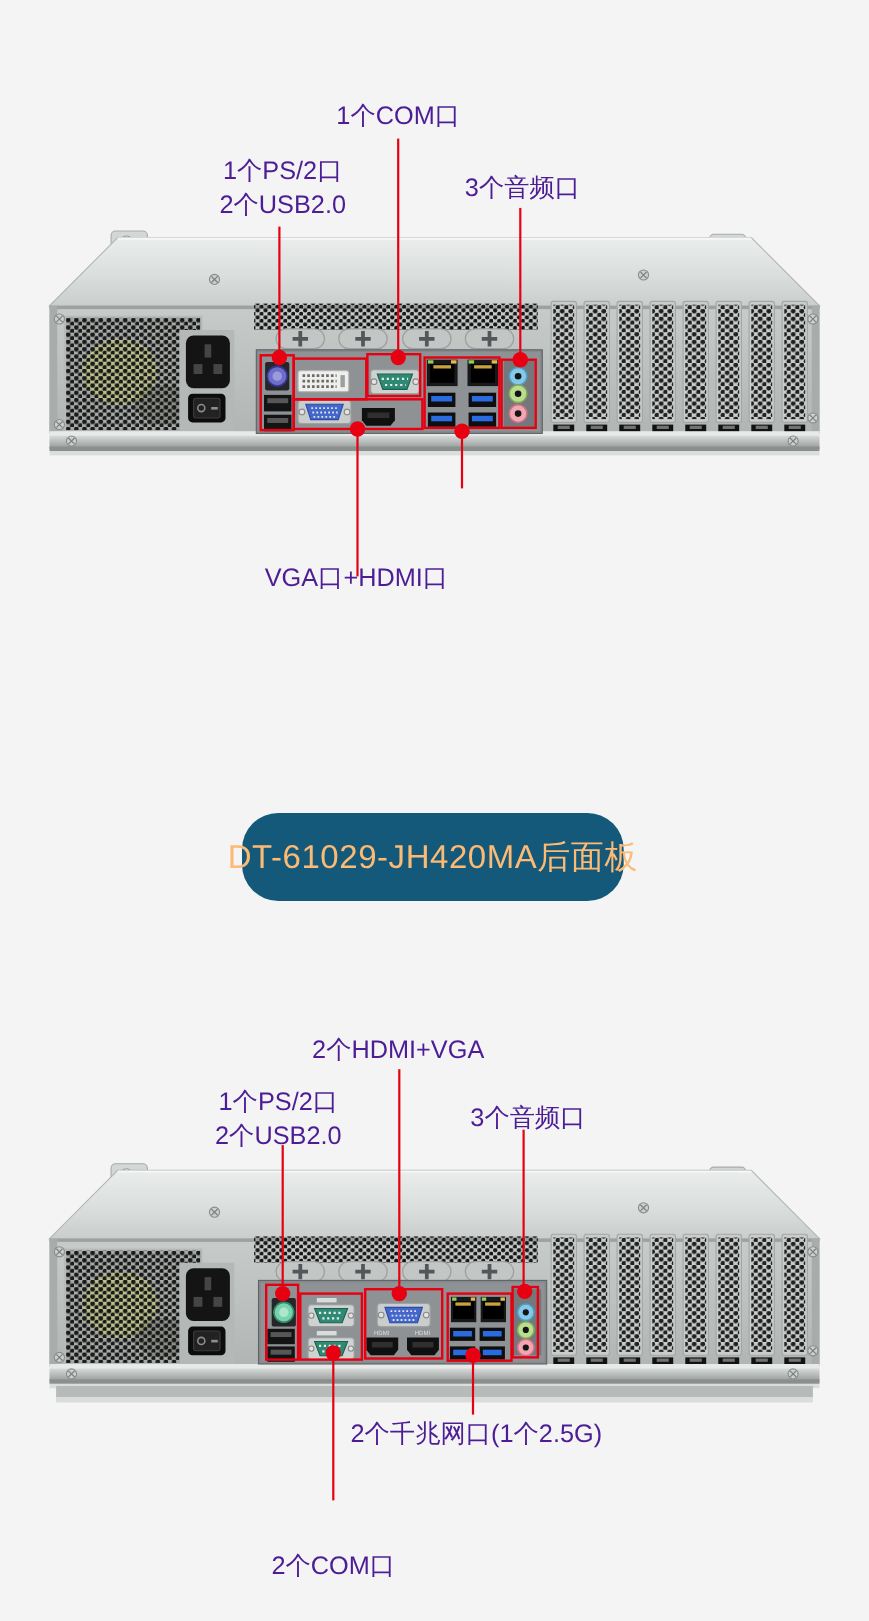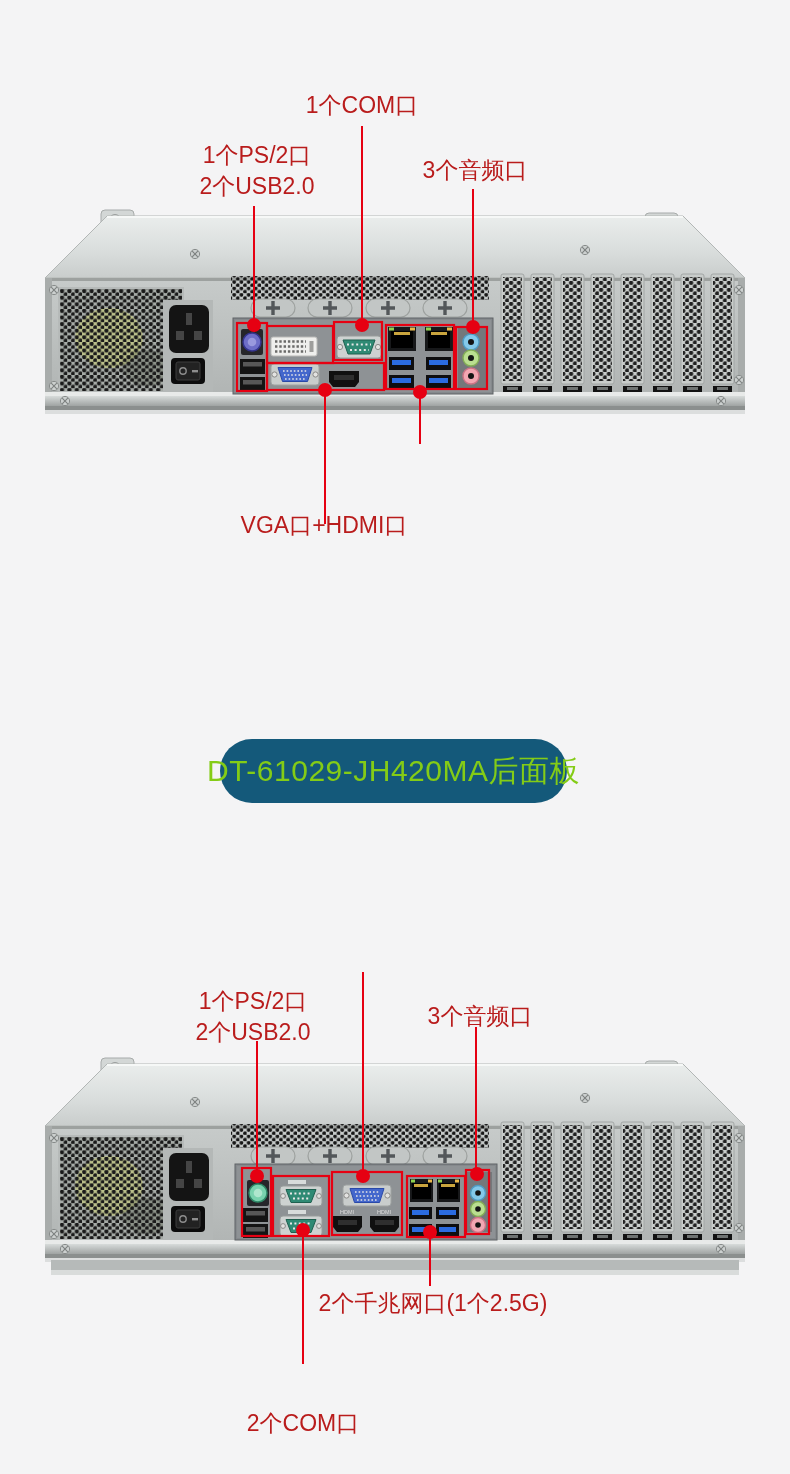--- a/index.html
+++ b/index.html
@@ -7,45 +7,45 @@
     position:relative;
     width:790px;height:1474px;
     background:#f4f4f5;
     font-family:"Liberation Sans","DejaVu Sans",sans-serif;
     overflow:hidden;
   }
   .ann{
     position:absolute;
     transform:translateX(-50%);
     text-align:center;
-    color:#b91c1c;
+    color:#4c1d95;
     font-size:23px;
     font-weight:500;
     line-height:31px;
     white-space:nowrap;
   }
   .vline{
     position:absolute;
     width:2px;
     background:#e60012;
   }
   .dot{
     position:absolute;
     width:14px;height:14px;
     border-radius:50%;
     background:#e60012;
     transform:translate(-50%,-50%);
   }
   .badge{
     position:absolute;
     left:220px;top:739px;
-    width:347px;height:64px;
+    width:347px;height:80px;
     background:#14597a;
     border-radius:33px;
-    color:#84cc16;
+    color:#fdba74;
     font-size:30px;
     font-weight:500;
     display:flex;align-items:center;justify-content:center;
     letter-spacing:0.5px;
     white-space:nowrap;
   }
   svg text{font-family:"Liberation Sans","DejaVu Sans",sans-serif;}
   .photo{position:absolute;left:0;top:0;}
 </style>
 </head>
@@ -398,20 +398,23 @@
   <div class="dot" style="left:254px;top:325px"></div>
   <div class="dot" style="left:362px;top:325px"></div>
   <div class="dot" style="left:473px;top:327px"></div>
   <div class="dot" style="left:325px;top:390px"></div>
   <div class="dot" style="left:420px;top:392px"></div>
 
   <div class="badge">
     <span>DT-61029-JH420MA后面板</span>
   </div>
 
+  <div class="ann" style="left:362px;top:939px">
+    <div>2个HDMI+VGA</div>
+  </div>
   <div class="ann" style="left:253px;top:986px">
     <div>1个PS/2口</div>
     <div>2个USB2.0</div>
   </div>
   <div class="ann" style="left:480px;top:1001px">
     <div>3个音频口</div>
   </div>
   <div class="ann" style="left:433px;top:1288px">
     <div>2个千兆网口(1个2.5G)</div>
   </div>

